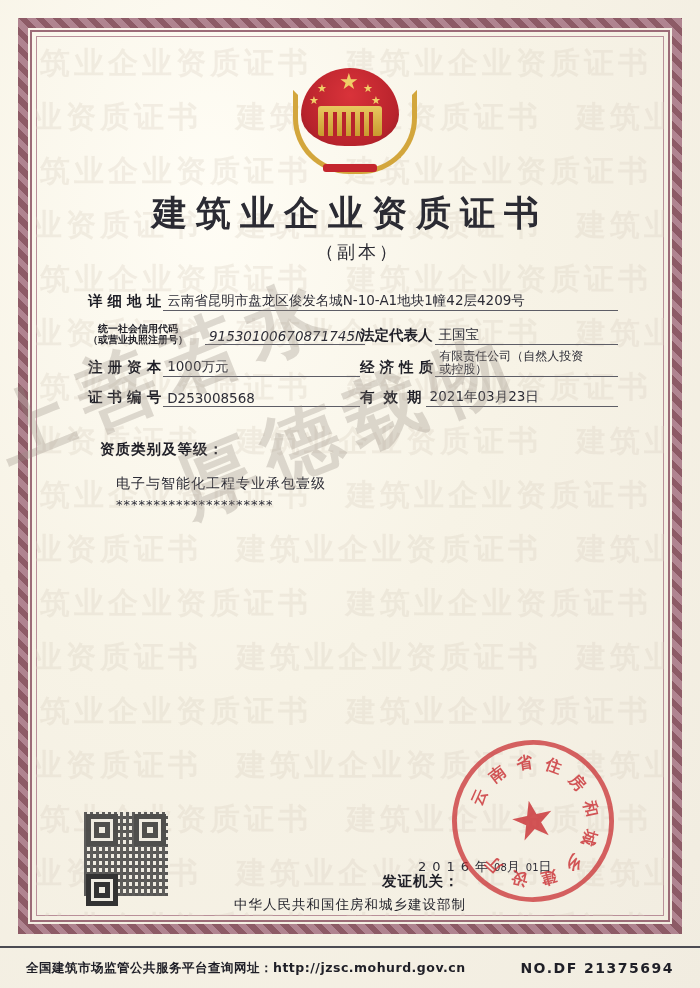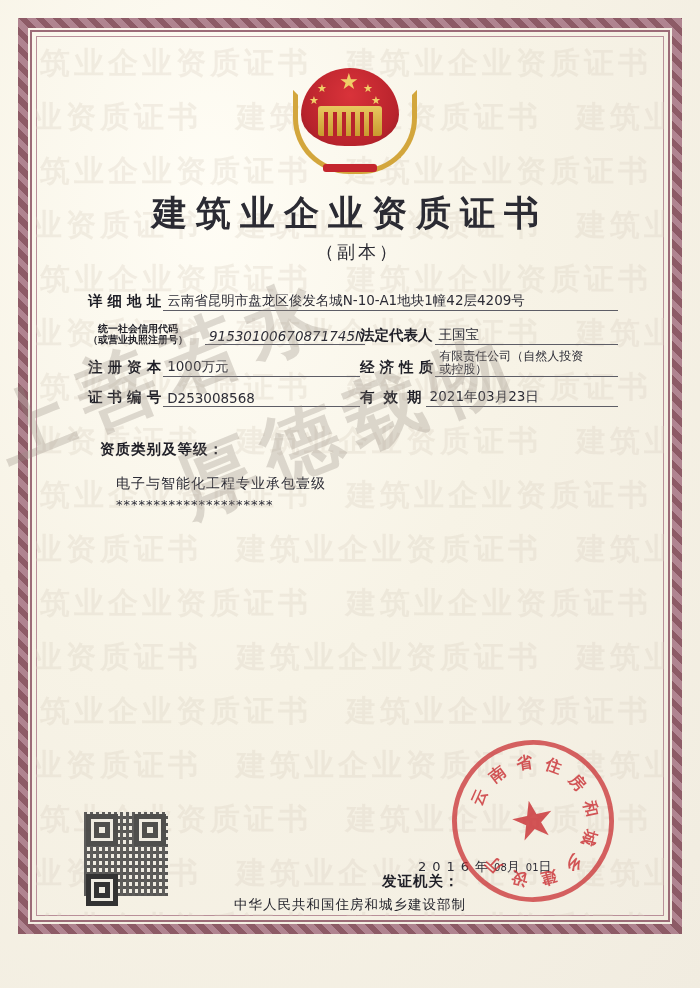--- a/index.html
+++ b/index.html
@@ -535,14 +535,18 @@
         <span style="transform: translate(50.8258px, 27.9417px) rotate(2.07345rad) translate(-50%, -50%);">城</span>
         <span style="transform: translate(31.078px, 48.971px) rotate(2.57611rad) translate(-50%, -50%);">乡</span>
         <span style="transform: translate(3.64185px, 57.8856px) rotate(3.07876rad) translate(-50%, -50%);">建</span>
         <span style="transform: translate(-24.6952px, 52.48px) rotate(3.58142rad) translate(-50%, -50%);">设</span>
         <span style="transform: translate(-46.923px, 34.0915px) rotate(4.08407rad) translate(-50%, -50%);">厅</span>
       </div>
   </div>
 
   <div class="footer-org">中华人民共和国住房和城乡建设部制</div>
 
+  <div class="bottom-bar">
+    <div class="bottom-left">全国建筑市场监管公共服务平台查询网址：http://jzsc.mohurd.gov.cn</div>
+    <div class="bottom-right">NO.DF  21375694</div>
+  </div>
 
 </div>
 
 </body></html>

